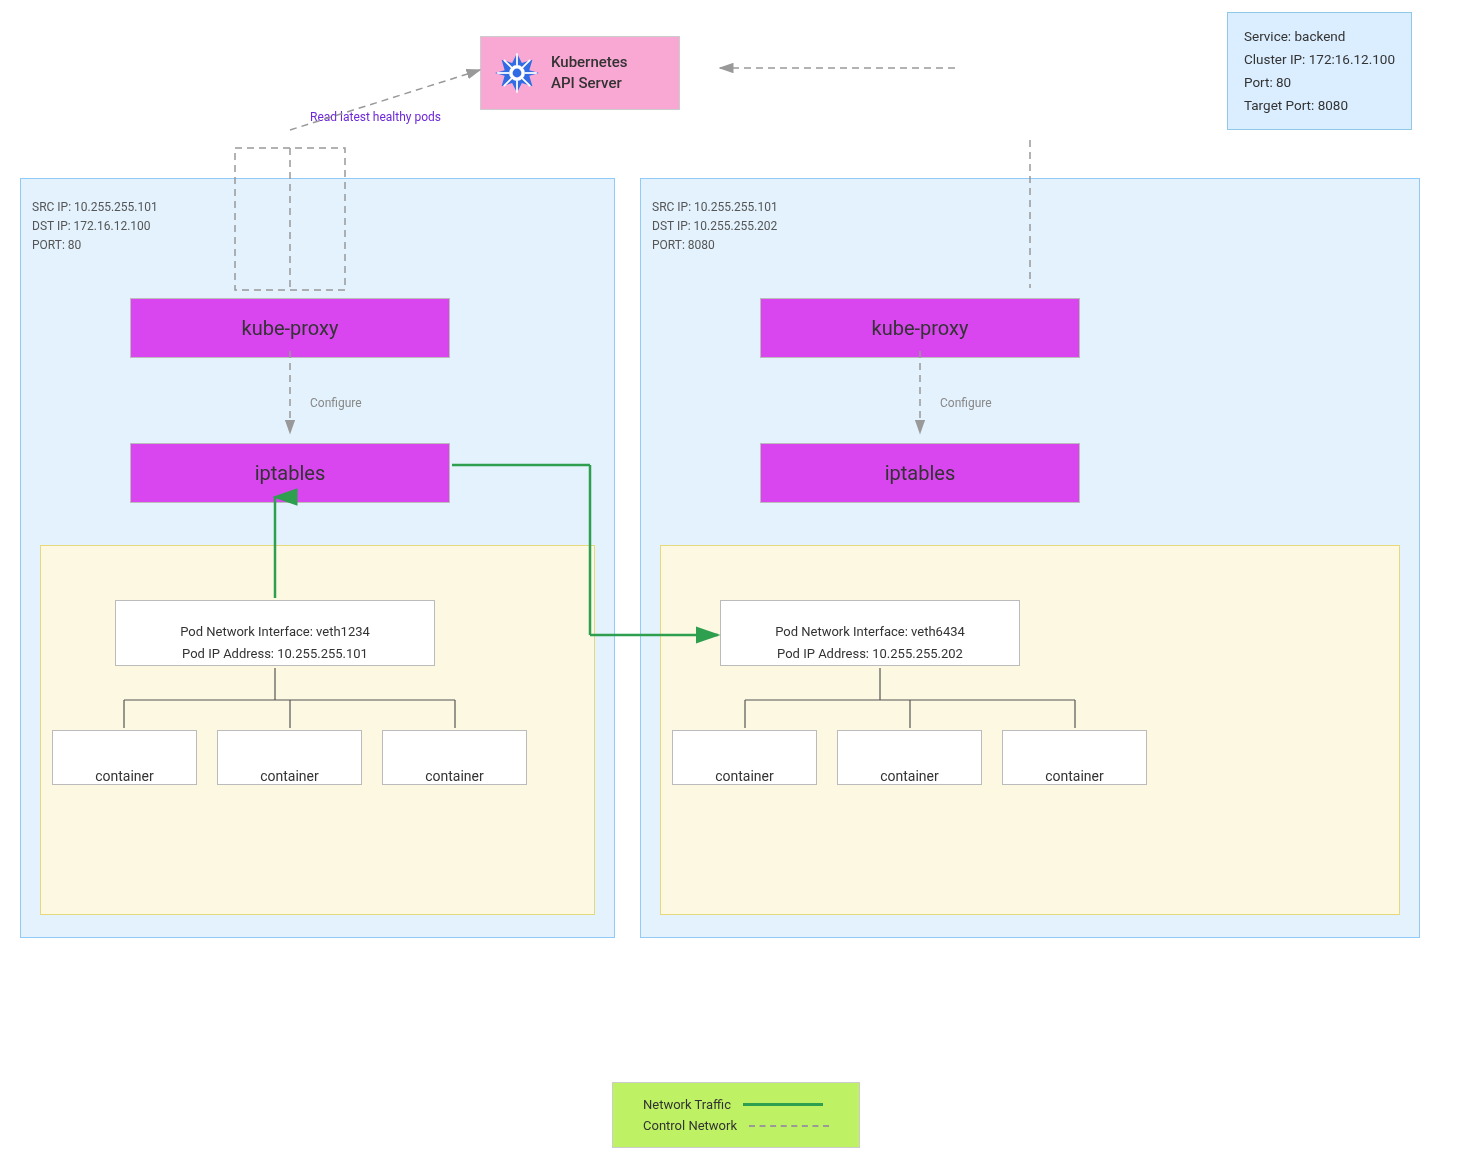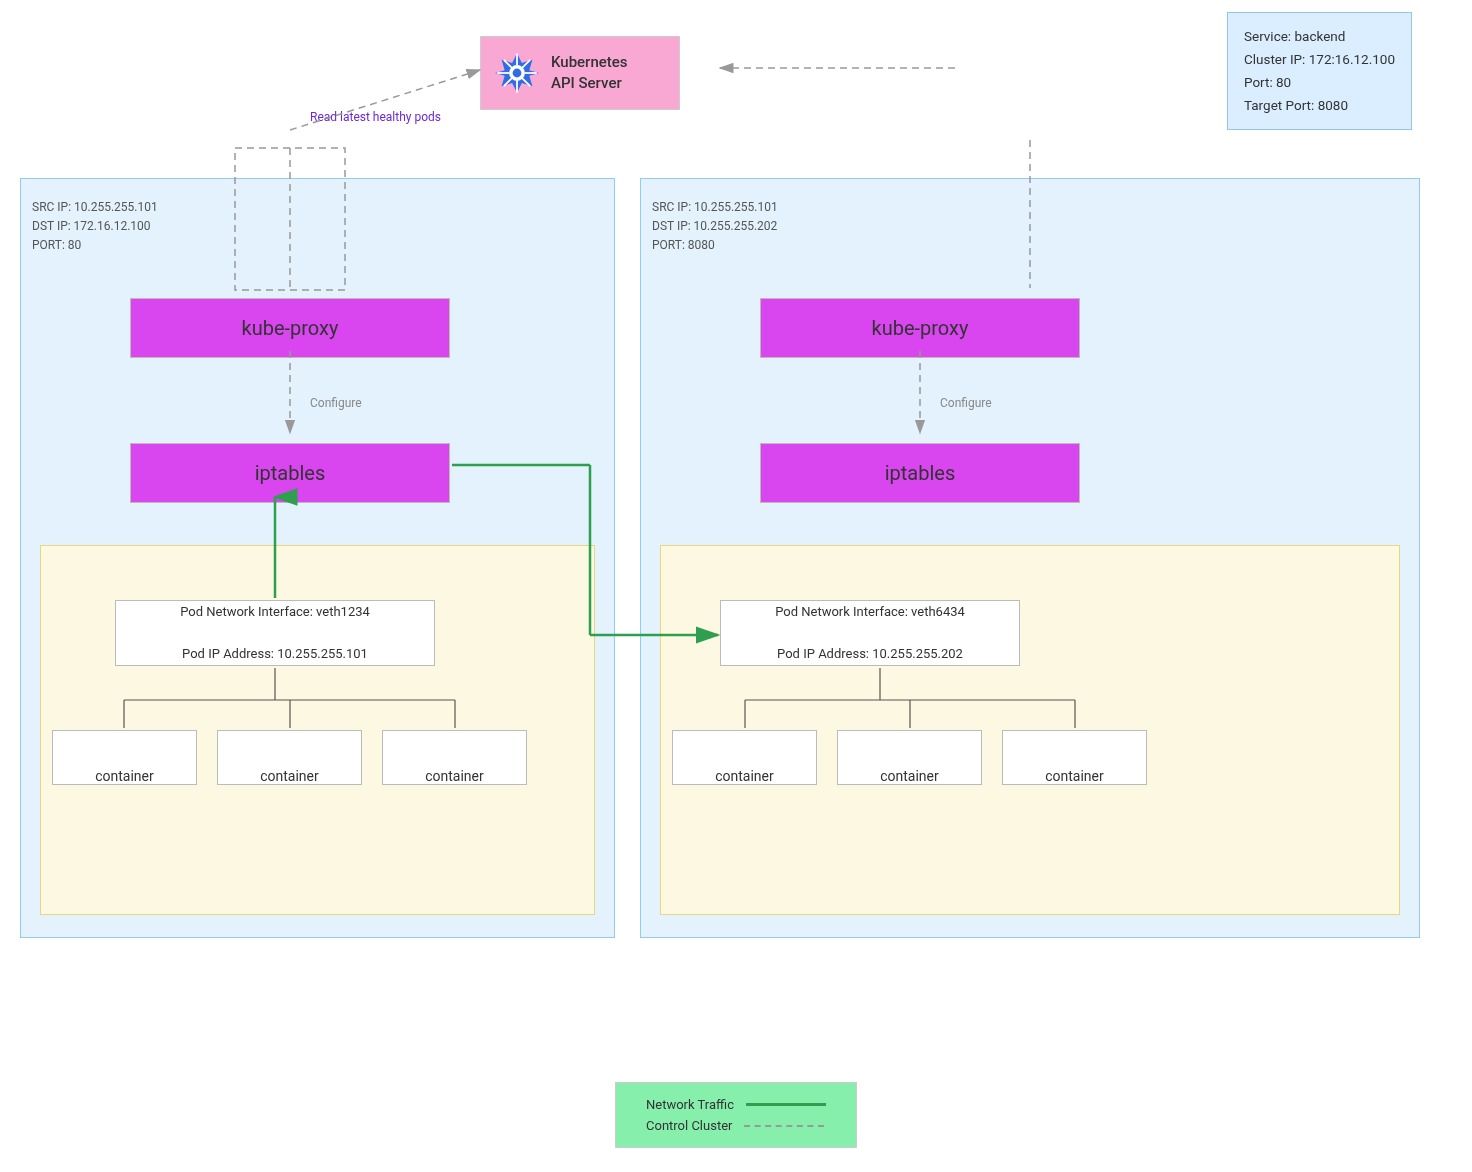--- a/index.html
+++ b/index.html
@@ -160,21 +160,21 @@
     }
 
     
     .pod-interface-box {
       position: absolute;
       background: #fff;
       border: 1px solid #bbb;
       display: flex;
       flex-direction: column;
       align-items: center;
-      justify-content: space-between;
+      justify-content: flex-end;
       font-size: 13px;
       line-height: 1.7;
       text-align: center;
     }
 
     .pod-interface-left {
       top: 600px;
       left: 115px;
       width: 320px;
       height: 66px;
@@ -221,21 +221,21 @@
       font-size: 12px;
       color: #6d28d9;
     }
 
     
     .legend-box {
       position: absolute;
       bottom: 24px;
       left: 50%;
       transform: translateX(-50%);
-      background: #86efac;
+      background: #bef264;
       border: 1px solid #ccc;
       padding: 14px 30px;
       font-size: 13px;
     }
 
     .legend-item {
       display: flex;
       align-items: center;
       gap: 12px;
       margin-bottom: 6px;
@@ -428,18 +428,18 @@
 
     <rect x="235" y="148" width="110" height="142" fill="none" stroke="#999" stroke-width="1.5" stroke-dasharray="7,5"></rect>
   </svg>
 
   <div class="legend-box">
     <div class="legend-item">
       <span>Network Traffic</span>
       <div class="legend-line-network"></div>
     </div>
     <div class="legend-item">
-      <span>Control Cluster</span>
+      <span>Control Network</span>
       <div class="legend-line-control"></div>
     </div>
   </div>
 
 </div>
 
 </body></html>

